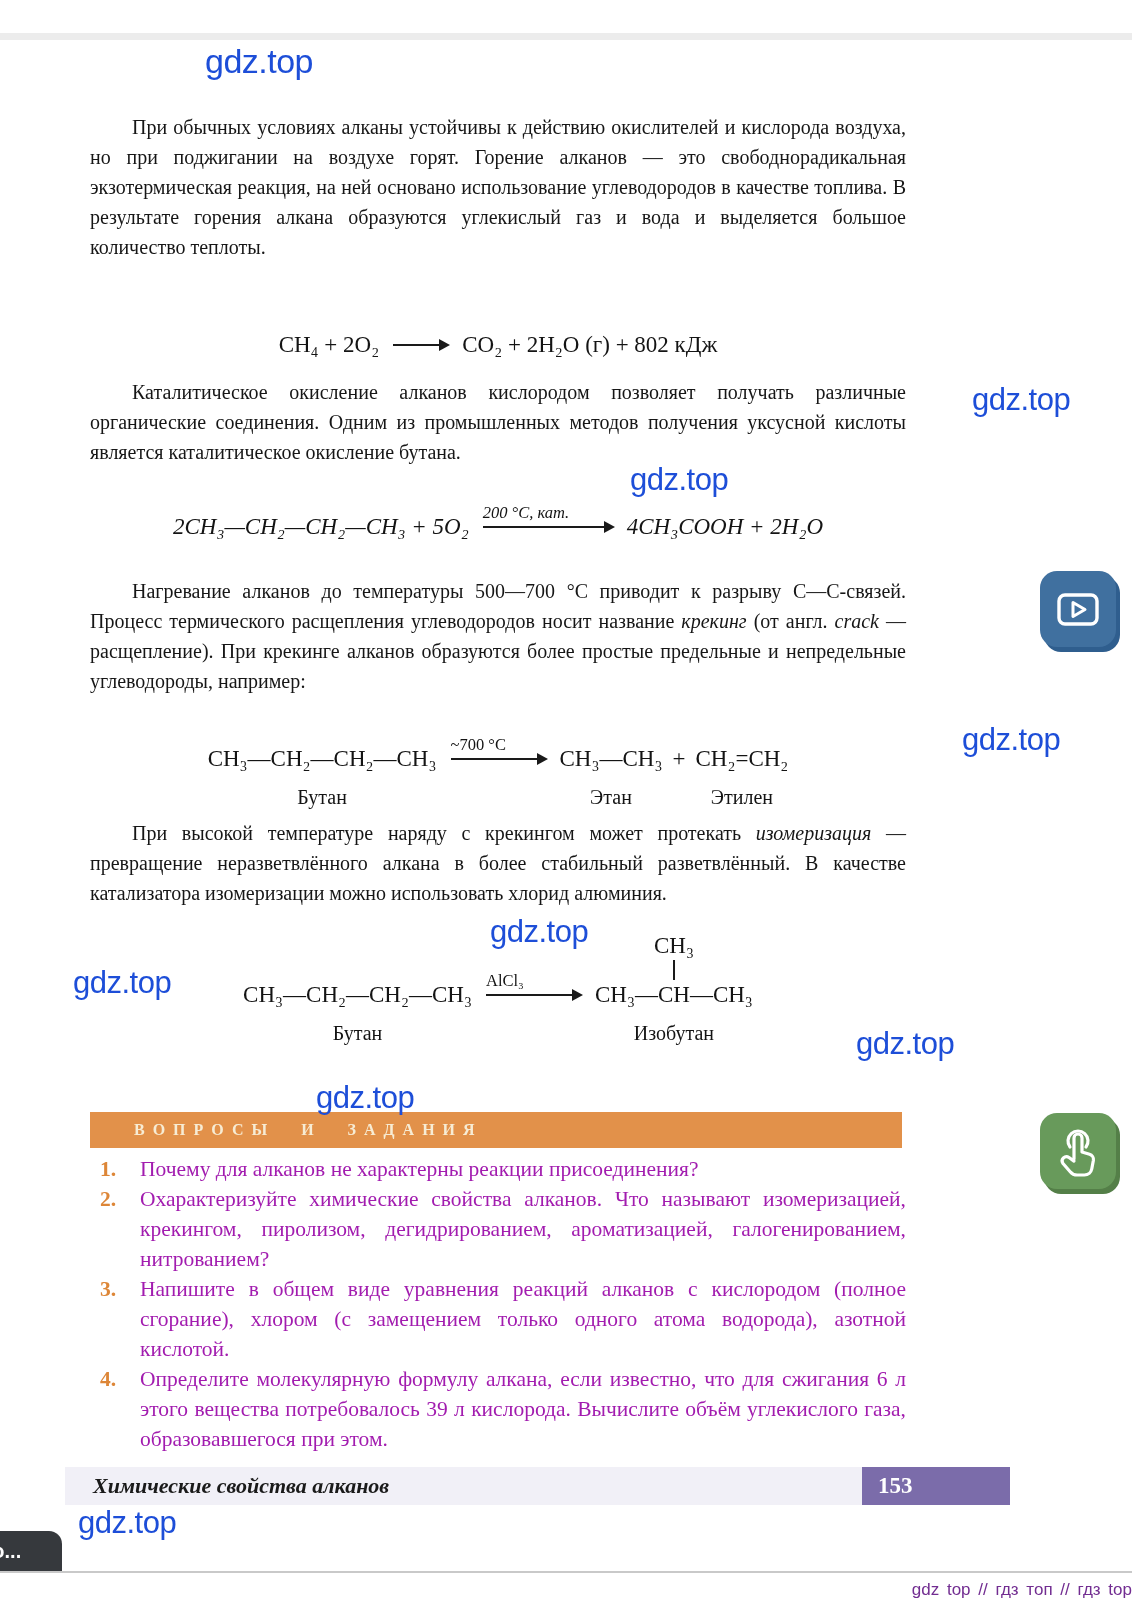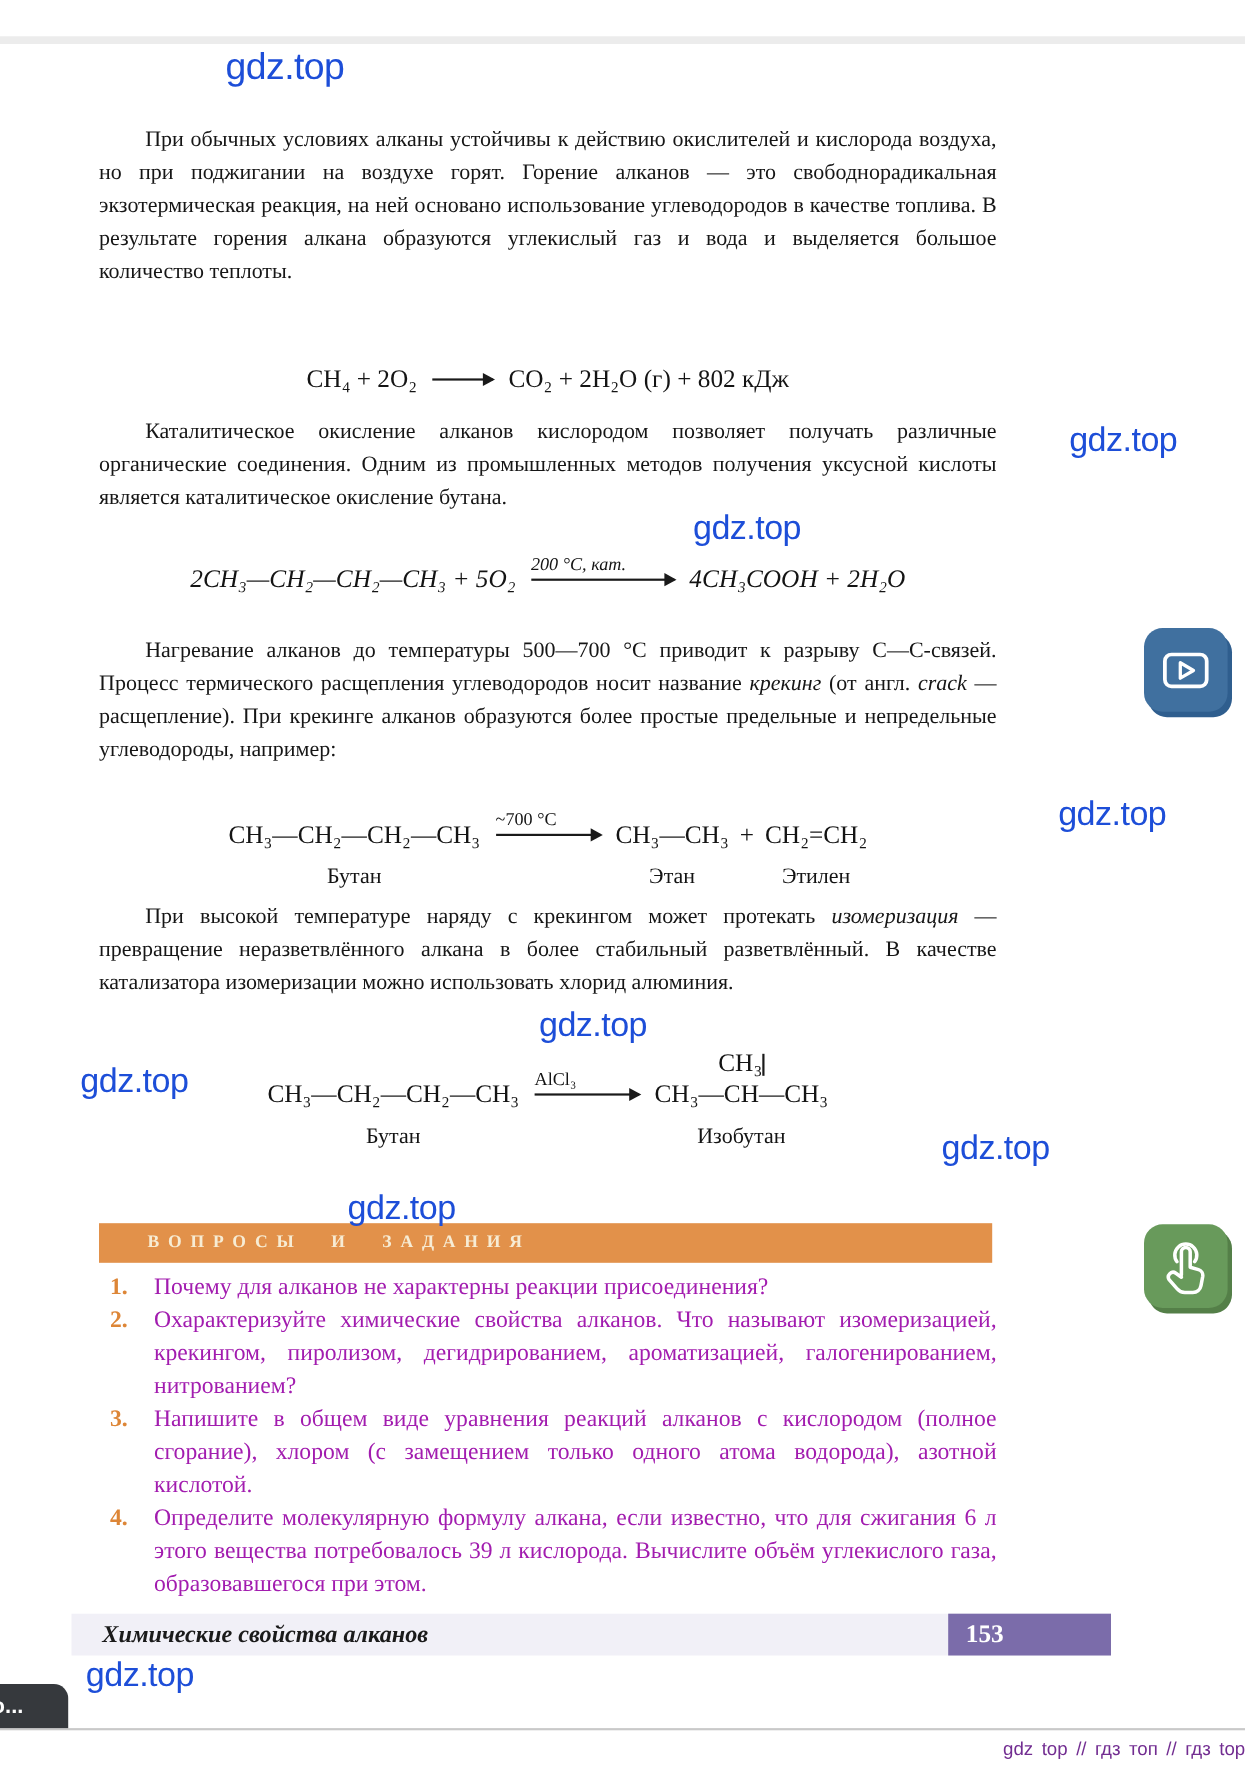--- a/index.html
+++ b/index.html
@@ -48,21 +48,21 @@
   .rx .rx-shaft{position:relative;height:2px;background:#1a1a1a;width:100%;}
   .rx .rx-shaft::after{content:"";position:absolute;right:-2px;top:-5px;width:0;height:0;
       border-top:6px solid transparent;border-bottom:6px solid transparent;border-left:11px solid #1a1a1a;}
   .rx.no-lbl{margin-top:14px;}
   .rx.lbl-arrow{margin-top:-7px;}
   .w55{width:55px;} .w130{width:130px;} .w95{width:95px;}
   .mol{display:inline-flex;flex-direction:column;align-items:center;}
   .mol-label{font-size:20px;margin-top:8px;font-weight:500;}
   .mid-wrap{position:relative;display:inline-block;}
   .branch-stack{position:absolute;bottom:100%;left:50%;transform:translateX(-50%);
-      display:flex;flex-direction:row;align-items:center;line-height:26px;}
+      display:flex;flex-direction:column;align-items:center;line-height:26px;}
   .branch-stack .vline{width:0;height:20px;border-left:2px solid #1a1a1a;margin-top:1px;}
 
   
   .banner{position:absolute;left:90px;top:1112px;width:812px;height:36px;
       background:var(--banner_orange,#e2914a);display:flex;align-items:center;}
   .banner span{font-size:16px;font-weight:bold;letter-spacing:8px;word-spacing:14px;
       color:var(--banner_text,#f7ecd4);padding-left:44px;}
 
   
   .q-list{position:absolute;left:100px;top:1154px;width:806px;}

